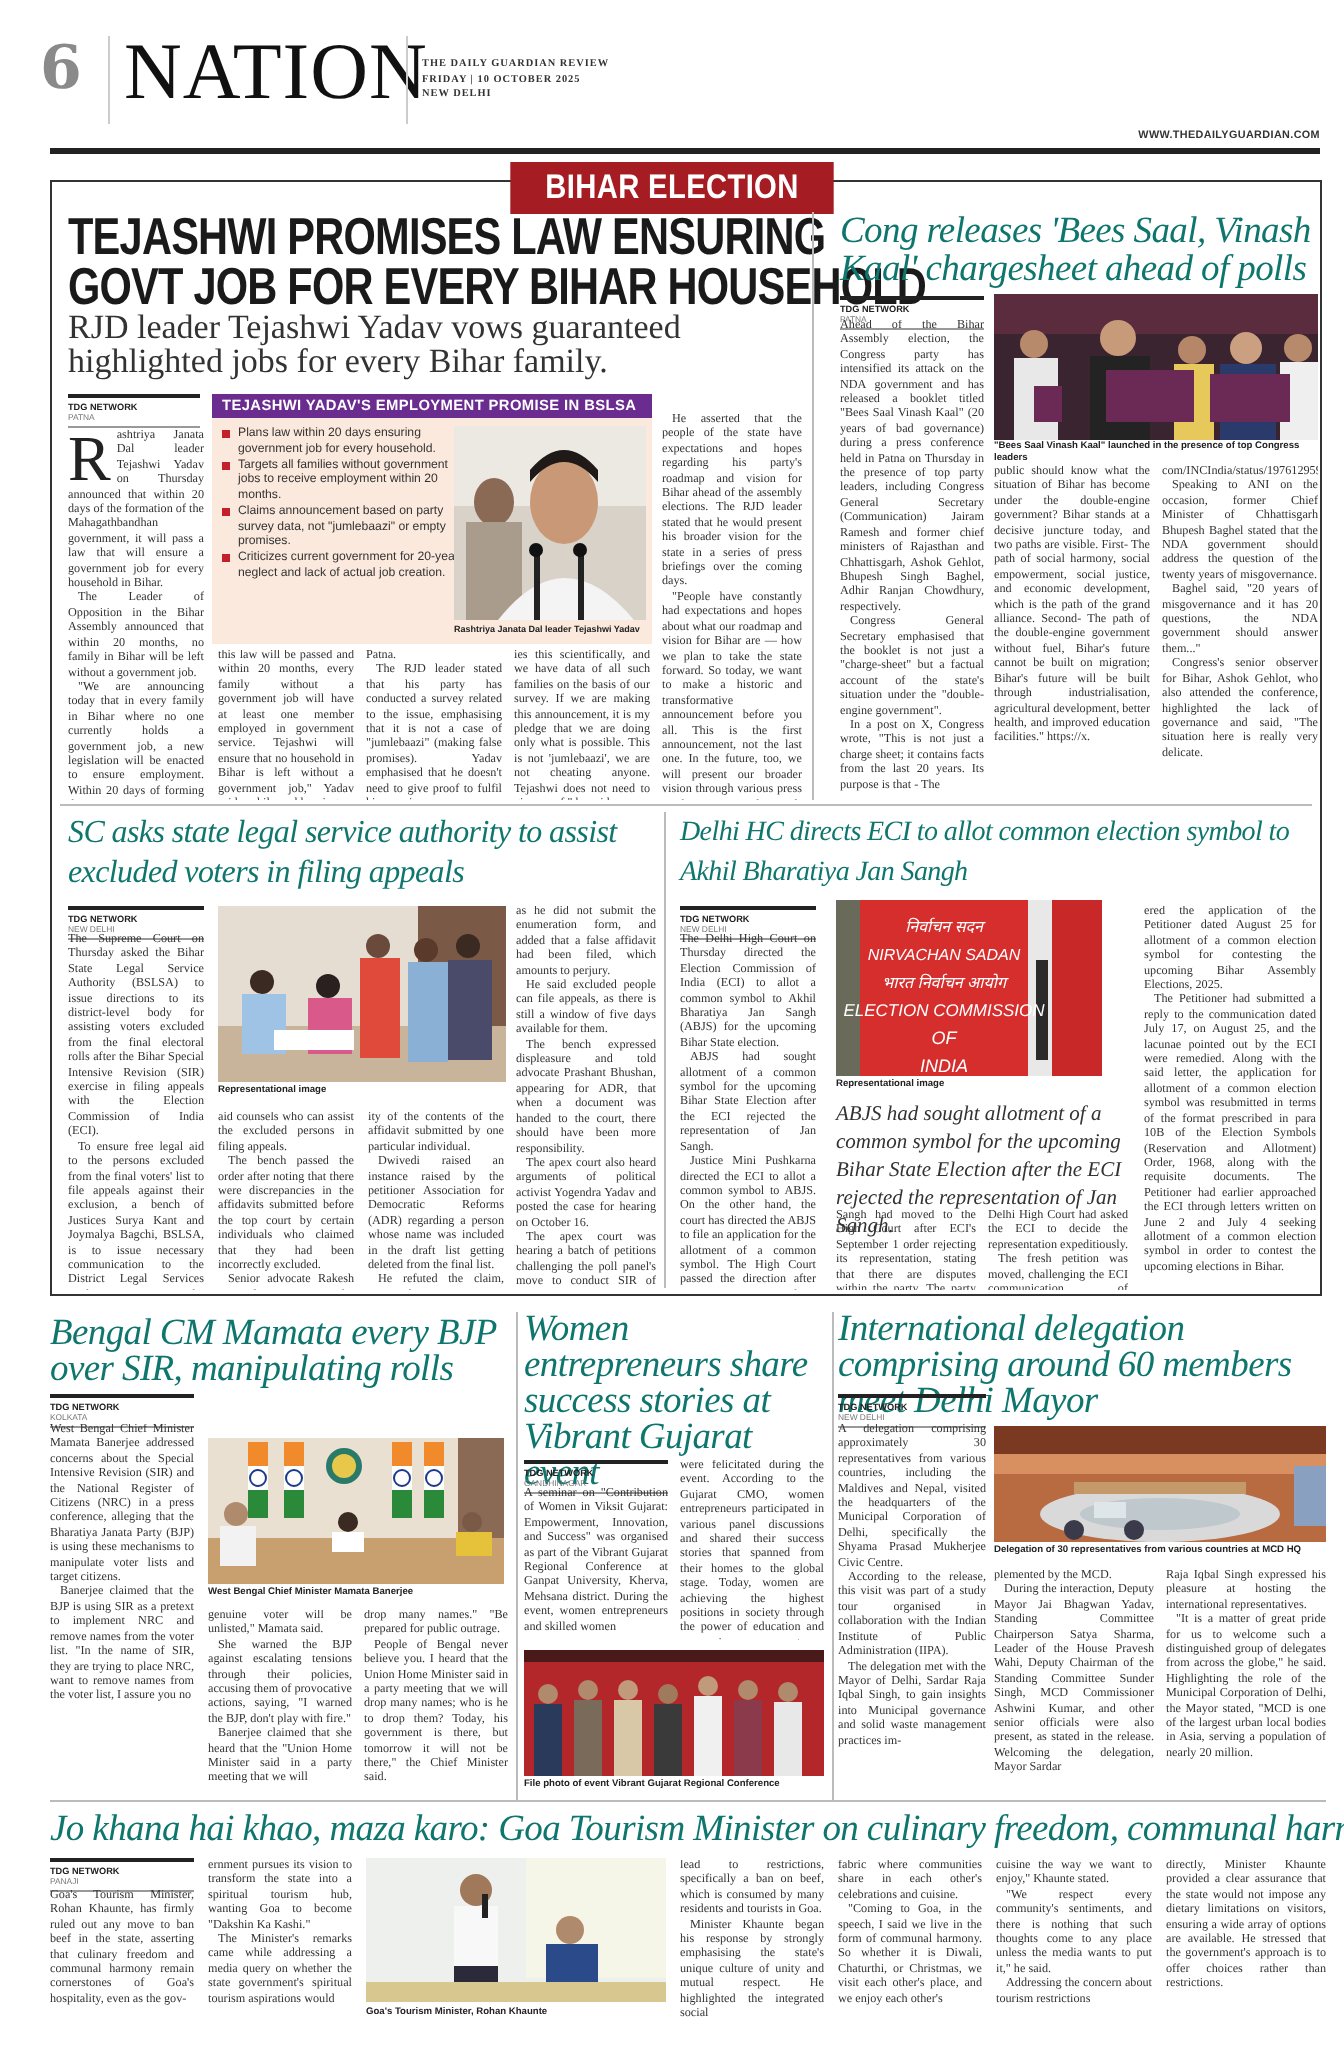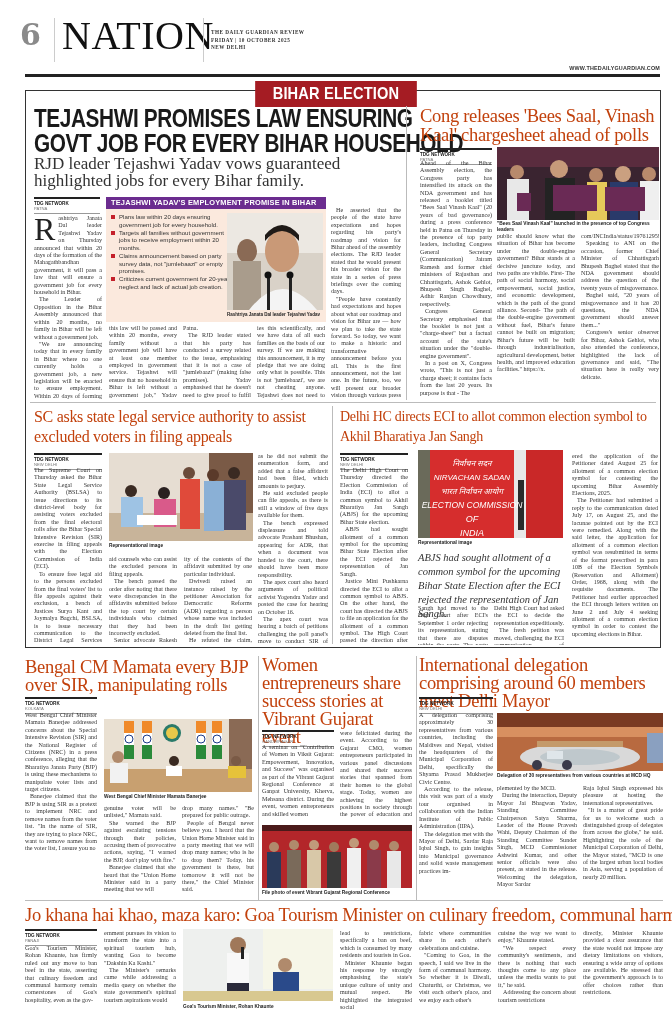--- a/index.html
+++ b/index.html
@@ -11,21 +11,21 @@
   .vsep { width: 1px; background: #ccc; }
   .section-name { left: 62px; top: 16px; font-family: "Liberation Serif", serif; font-size: 40px; color: #111; letter-spacing: 0.5px; line-height: 1; }
   .mast-meta { left: 211px; top: 29px; font-family: "Liberation Serif", serif; font-size: 5.2px; font-weight: bold; letter-spacing: 0.5px; line-height: 7.5px; color: #333; }
   .site-url { right: 12px; top: 65px; font-family: "Liberation Sans", sans-serif; font-size: 5.4px; font-weight: bold; color: #333; letter-spacing: 0.2px; }
   .mast-rule { left: 25px; top: 74px; width: 635px; height: 3px; background: #222; }
   
   .elec-box { left: 25px; top: 90px; width: 636px; height: 558px; border: 1.2px solid #333; }
   .elec-banner { left: 242px; top: 81px; width: 188px; height: 26px; background: #a51c23; color: #fff; font-family: "Liberation Sans", sans-serif; font-weight: bold; font-size: 17px; text-align: center; line-height: 26px; letter-spacing: 0.2px; transform: scaleX(0.86); transform-origin: center; }
   
   .hl-sans { font-family: "Liberation Sans", sans-serif; font-weight: bold; color: #1a1a1a; letter-spacing: -0.5px; transform-origin: left top; }
-  .hl-serif { font-family: "Liberation Serif", serif; color: #c2410c; line-height: 1.0; letter-spacing: -0.3px; }
+  .hl-serif { font-family: "Liberation Serif", serif; color: #0f766e; line-height: 1.0; letter-spacing: -0.3px; font-style: italic; }
   .deck { font-family: "Liberation Serif", serif; color: #333; line-height: 1.02; }
   .byline { font-family: "Liberation Sans", sans-serif; border-top: 2px solid #222; padding-top: 2px; }
   .byline .b1 { font-size: 4.6px; font-weight: bold; color: #222; display:block; }
   .byline .b2 { font-size: 4.2px; color: #777; display:block; border-bottom: 0.6px solid #999; padding-bottom: 2px; }
   .body { font-family: "Liberation Serif", serif; font-size: 6.1px; line-height: 7.4px; color: #333; text-align: justify; hyphens: auto; overflow: hidden; }
   .body p { text-indent: 5px; }
   .body p.noindent { text-indent: 0; }
   .dropcap { float: left; font-size: 32px; line-height: 26px; margin: 1px 3px 0 0; color: #222; }
   .caption { font-family: "Liberation Sans", sans-serif; font-size: 4.8px; font-weight: bold; color: #222; line-height: 5.6px; }
   .photo { overflow: hidden; }
@@ -65,21 +65,21 @@
   <span class="b1">TDG NETWORK</span>
   <span class="b2">PATNA</span>
 </div>
 <div class="abs body" style="left:34px;top:215px;width:68px;height:185px;">
   <span class="dropcap">R</span>
   <p class="noindent">ashtriya Janata Dal leader Tejashwi Yadav on Thursday announced that within 20 days of the formation of the Mahagathbandhan government, it will pass a law that will ensure a government job for every household in Bihar.</p>
   <p>The Leader of Opposition in the Bihar Assembly announced that within 20 months, no family in Bihar will be left without a government job.</p>
   <p>"We are announcing today that in every family in Bihar where no one currently holds a government job, a new legislation will be enacted to ensure employment. Within 20 days of forming the government,</p>
 </div>
 
-<div class="abs info-title">TEJASHWI YADAV'S EMPLOYMENT PROMISE IN BIHAR</div>
+<div class="abs info-title">TEJASHWI YADAV'S EMPLOYMENT PROMISE IN BSLSA</div>
 <div class="abs info-box"></div>
 <ul class="abs info-list">
   <li>Plans law within 20 days ensuring government job for every household.</li>
   <li>Targets all families without government jobs to receive employment within 20 months.</li>
   <li>Claims announcement based on party survey data, not "jumlebaazi" or empty promises.</li>
   <li>Criticizes current government for 20-year neglect and lack of actual job creation.</li>
 </ul>
 <div class="abs photo" style="left:227px;top:213px;width:96px;height:97px;">
   <svg width="96" height="97" viewBox="0 0 96 97">
     <rect width="96" height="97" fill="#d9d2c8"></rect>
@@ -211,21 +211,21 @@
 <div class="abs byline" style="left:340px;top:453px;width:68px;">
   <span class="b1">TDG NETWORK</span>
   <span class="b2">NEW DELHI</span>
 </div>
 <div class="abs body" style="left:340px;top:467px;width:68px;height:178px;">
   <p class="noindent">The Delhi High Court on Thursday directed the Election Commission of India (ECI) to allot a common symbol to Akhil Bharatiya Jan Sangh (ABJS) for the upcoming Bihar State election.</p>
   <p>ABJS had sought allotment of a common symbol for the upcoming Bihar State Election after the ECI rejected the representation of Jan Sangh.</p>
   <p>Justice Mini Pushkarna directed the ECI to allot a common symbol to ABJS. On the other hand, the court has directed the ABJS to file an application for the allotment of a common symbol. The High Court passed the direction after receiving a response from the ECI.</p>
 
 </div>
-<div class="abs photo" style="left:418px;top:450px;width:145px;height:88px;">
+<div class="abs photo" style="left:418px;top:450px;width:133px;height:88px;">
   <svg width="145" height="88" viewBox="0 0 145 88">
     <rect width="145" height="88" fill="#d62d2d"></rect>
     <rect x="0" y="0" width="12" height="88" fill="#6a6a5a"></rect>
     <rect x="96" y="0" width="12" height="88" fill="#e8e8e8"></rect>
     <rect x="100" y="30" width="6" height="50" fill="#2a2a2a"></rect>
     <rect x="108" y="0" width="37" height="88" fill="#c92828"></rect>
     <g fill="#ffffff" font-family="Liberation Sans, sans-serif" font-style="italic" text-anchor="middle">
       <text x="54" y="16" font-size="8">निर्वाचन सदन</text>
       <text x="54" y="30" font-size="8">NIRVACHAN SADAN</text>
       <text x="54" y="44" font-size="8">भारत निर्वाचन आयोग</text>

